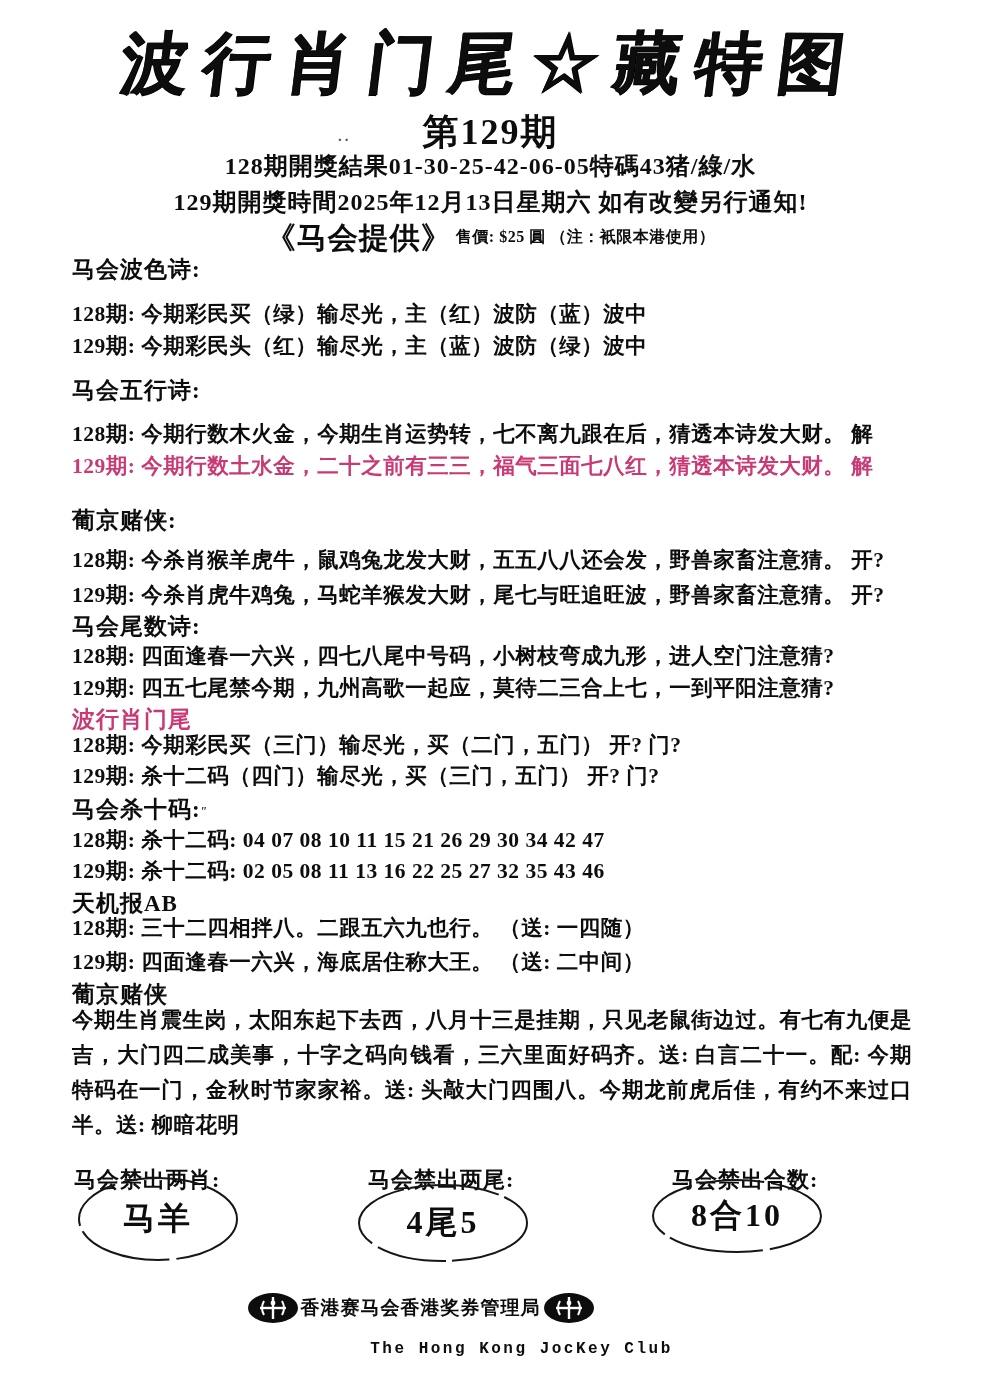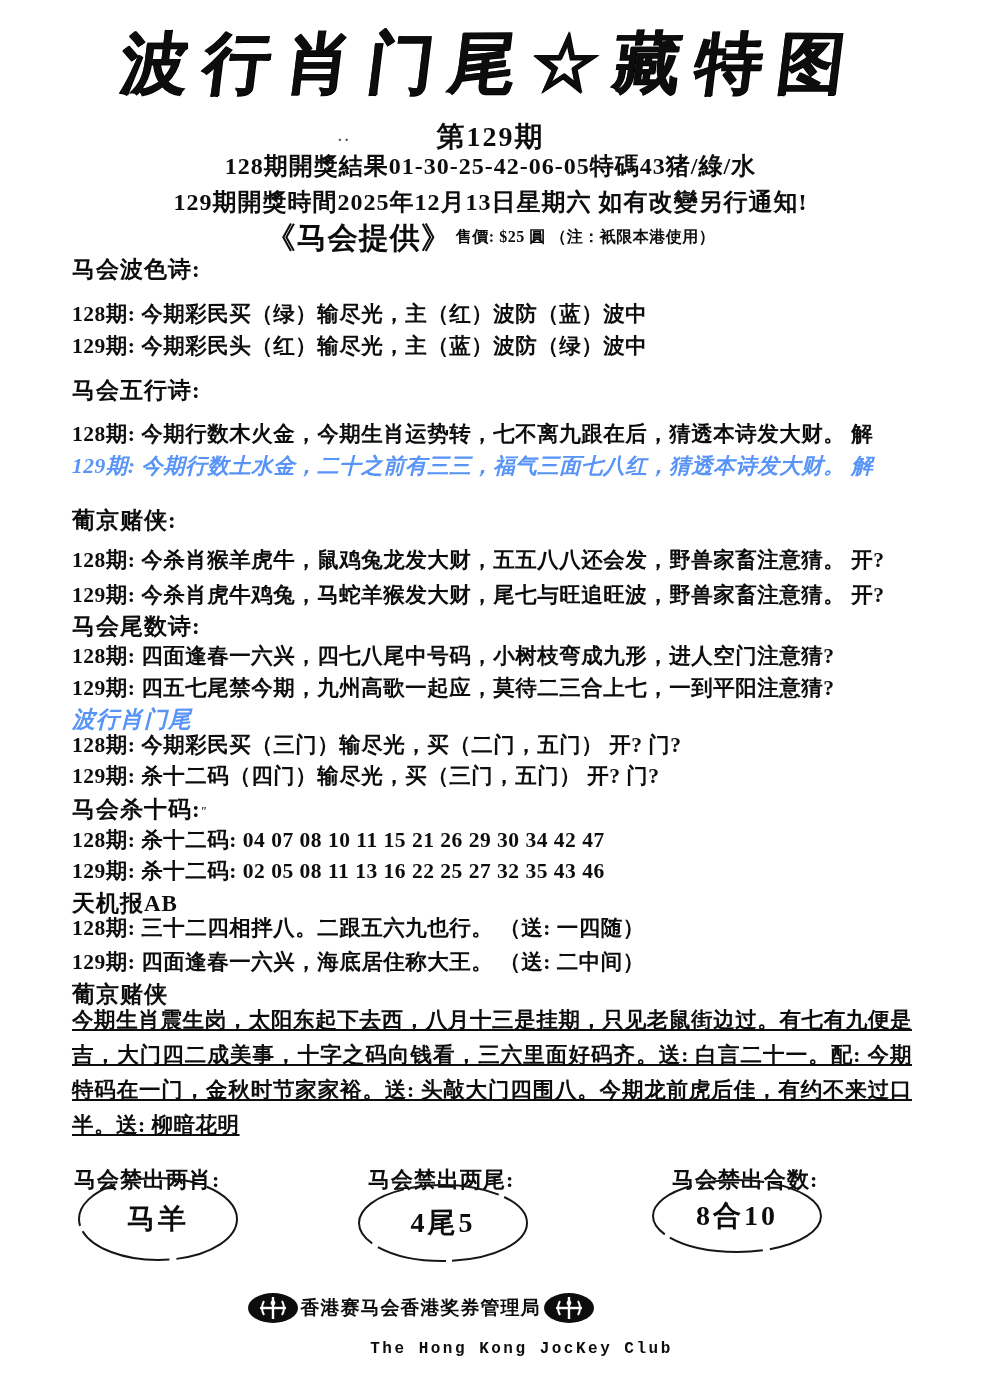--- a/index.html
+++ b/index.html
@@ -15,40 +15,40 @@
   .abs{position:absolute;white-space:nowrap;}
   .center{left:0;width:981px;text-align:center;}
   .title{
     top:18px;
     font-size:67px;
     font-weight:900;
     letter-spacing:15px;
     transform:skewX(-7deg);
     text-shadow:1px 0 #000, 0 1px #000;
   }
-  .issue{top:118px;font-size:28px;font-weight:bold;letter-spacing:2px;}
+  .issue{top:108px;font-size:36px;font-weight:bold;letter-spacing:2px;}
   .dots{left:338px;top:128px;font-size:15px;color:#555;letter-spacing:3px;font-weight:bold;}
   .resultline{top:150px;font-size:24px;font-weight:bold;letter-spacing:1px;}
   .timeline{top:186px;font-size:24px;font-weight:bold;letter-spacing:1px;}
   .provideline{top:218px;}
   .provider-big{font-size:30px;font-weight:bold;letter-spacing:1px;}
   .price-note{font-size:16px;font-weight:bold;vertical-align:6px;letter-spacing:0.5px;}
   .sec-h{left:72px;font-size:23px;font-weight:bold;letter-spacing:1px;}
   .line{left:72px;font-size:21.5px;font-weight:bold;letter-spacing:0.5px;}
-  .degraded{color:#3b82f6;filter:blur(0.4px);opacity:0.85;font-style:italic;}
+  .degraded{color:#be185d;filter:blur(0.4px);opacity:0.85;}
   .artifact{font-size:12px;color:#333;vertical-align:2px;}
   .para{
     left:72px;top:1003px;width:840px;
     font-size:21.5px;font-weight:bold;line-height:35px;
-    text-align:justify;white-space:normal;letter-spacing:0.5px;text-decoration:underline;
+    text-align:justify;white-space:normal;letter-spacing:0.5px;
   }
   .forbid-label{font-size:22px;font-weight:bold;top:1117px;letter-spacing:1px;margin-top:48px;}
   .oval-wrap{position:absolute;display:flex;align-items:center;justify-content:center;}
   .oval-svg{position:absolute;left:0;top:0;}
-  .oval-text{position:relative;font-size:28px;font-weight:bold;letter-spacing:3px;}
+  .oval-text{position:relative;font-size:32px;font-weight:bold;letter-spacing:3px;}
   .footer-row{
     position:absolute;top:1290px;left:0;width:841px;
     display:flex;align-items:center;justify-content:center;gap:2px;
   }
   .footer-org{font-size:19px;font-weight:bold;letter-spacing:1px;}
   .footer-en{
     top:1340px;
     font-family:"Liberation Mono","DejaVu Sans Mono",monospace;
     font-size:16px;font-weight:600;letter-spacing:2.5px;padding-left:31px;
   }

